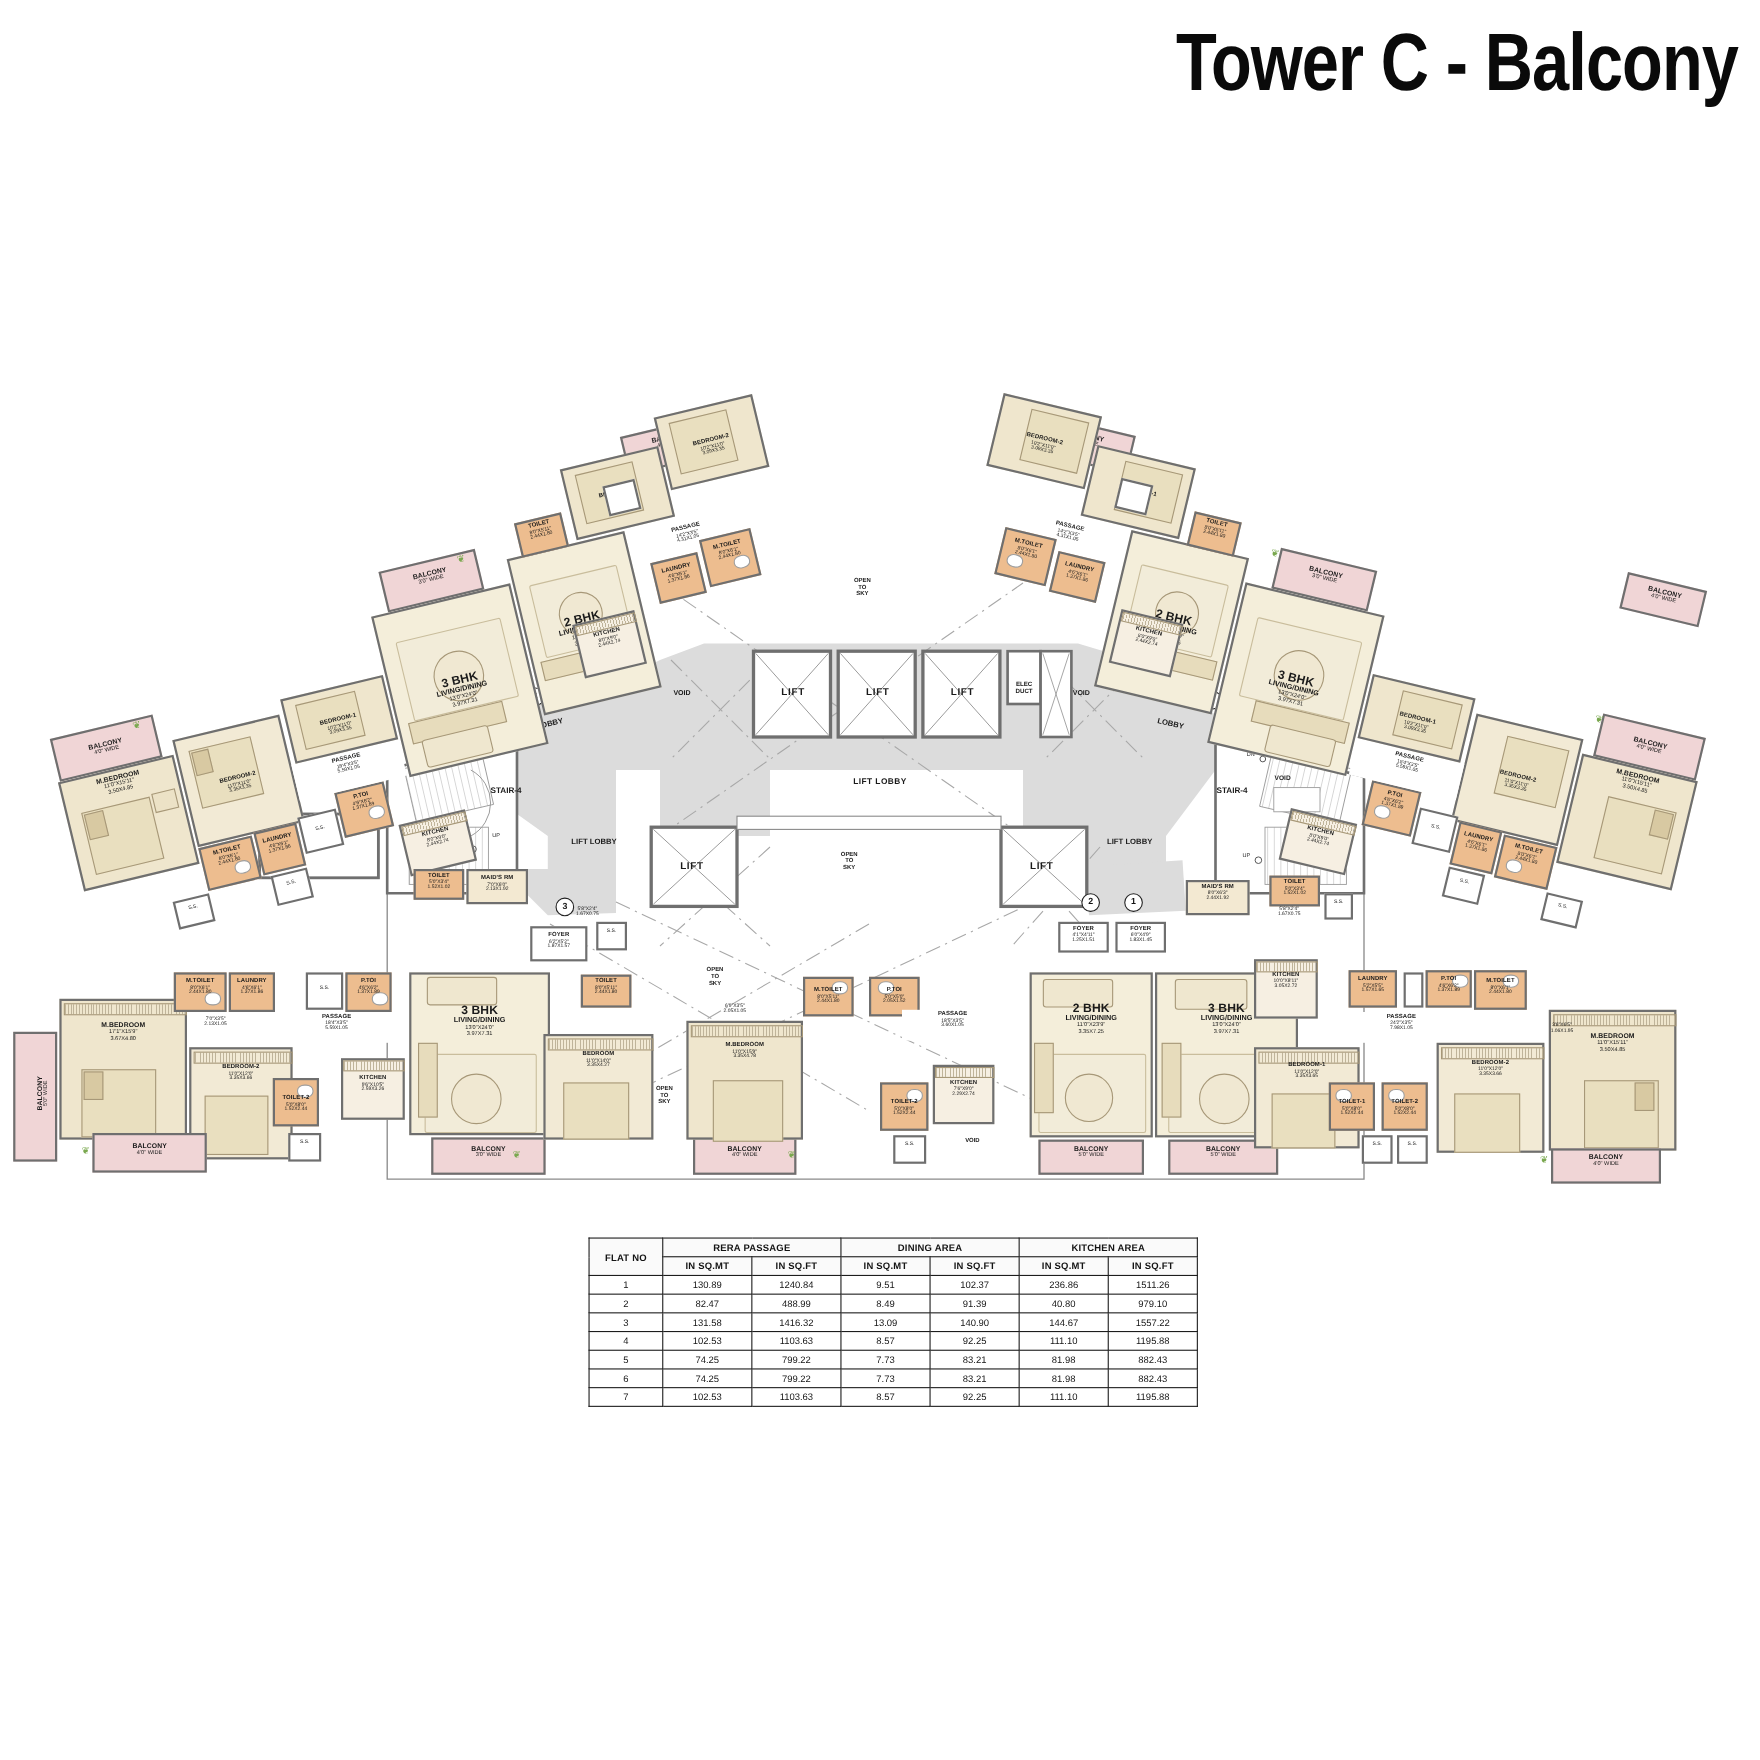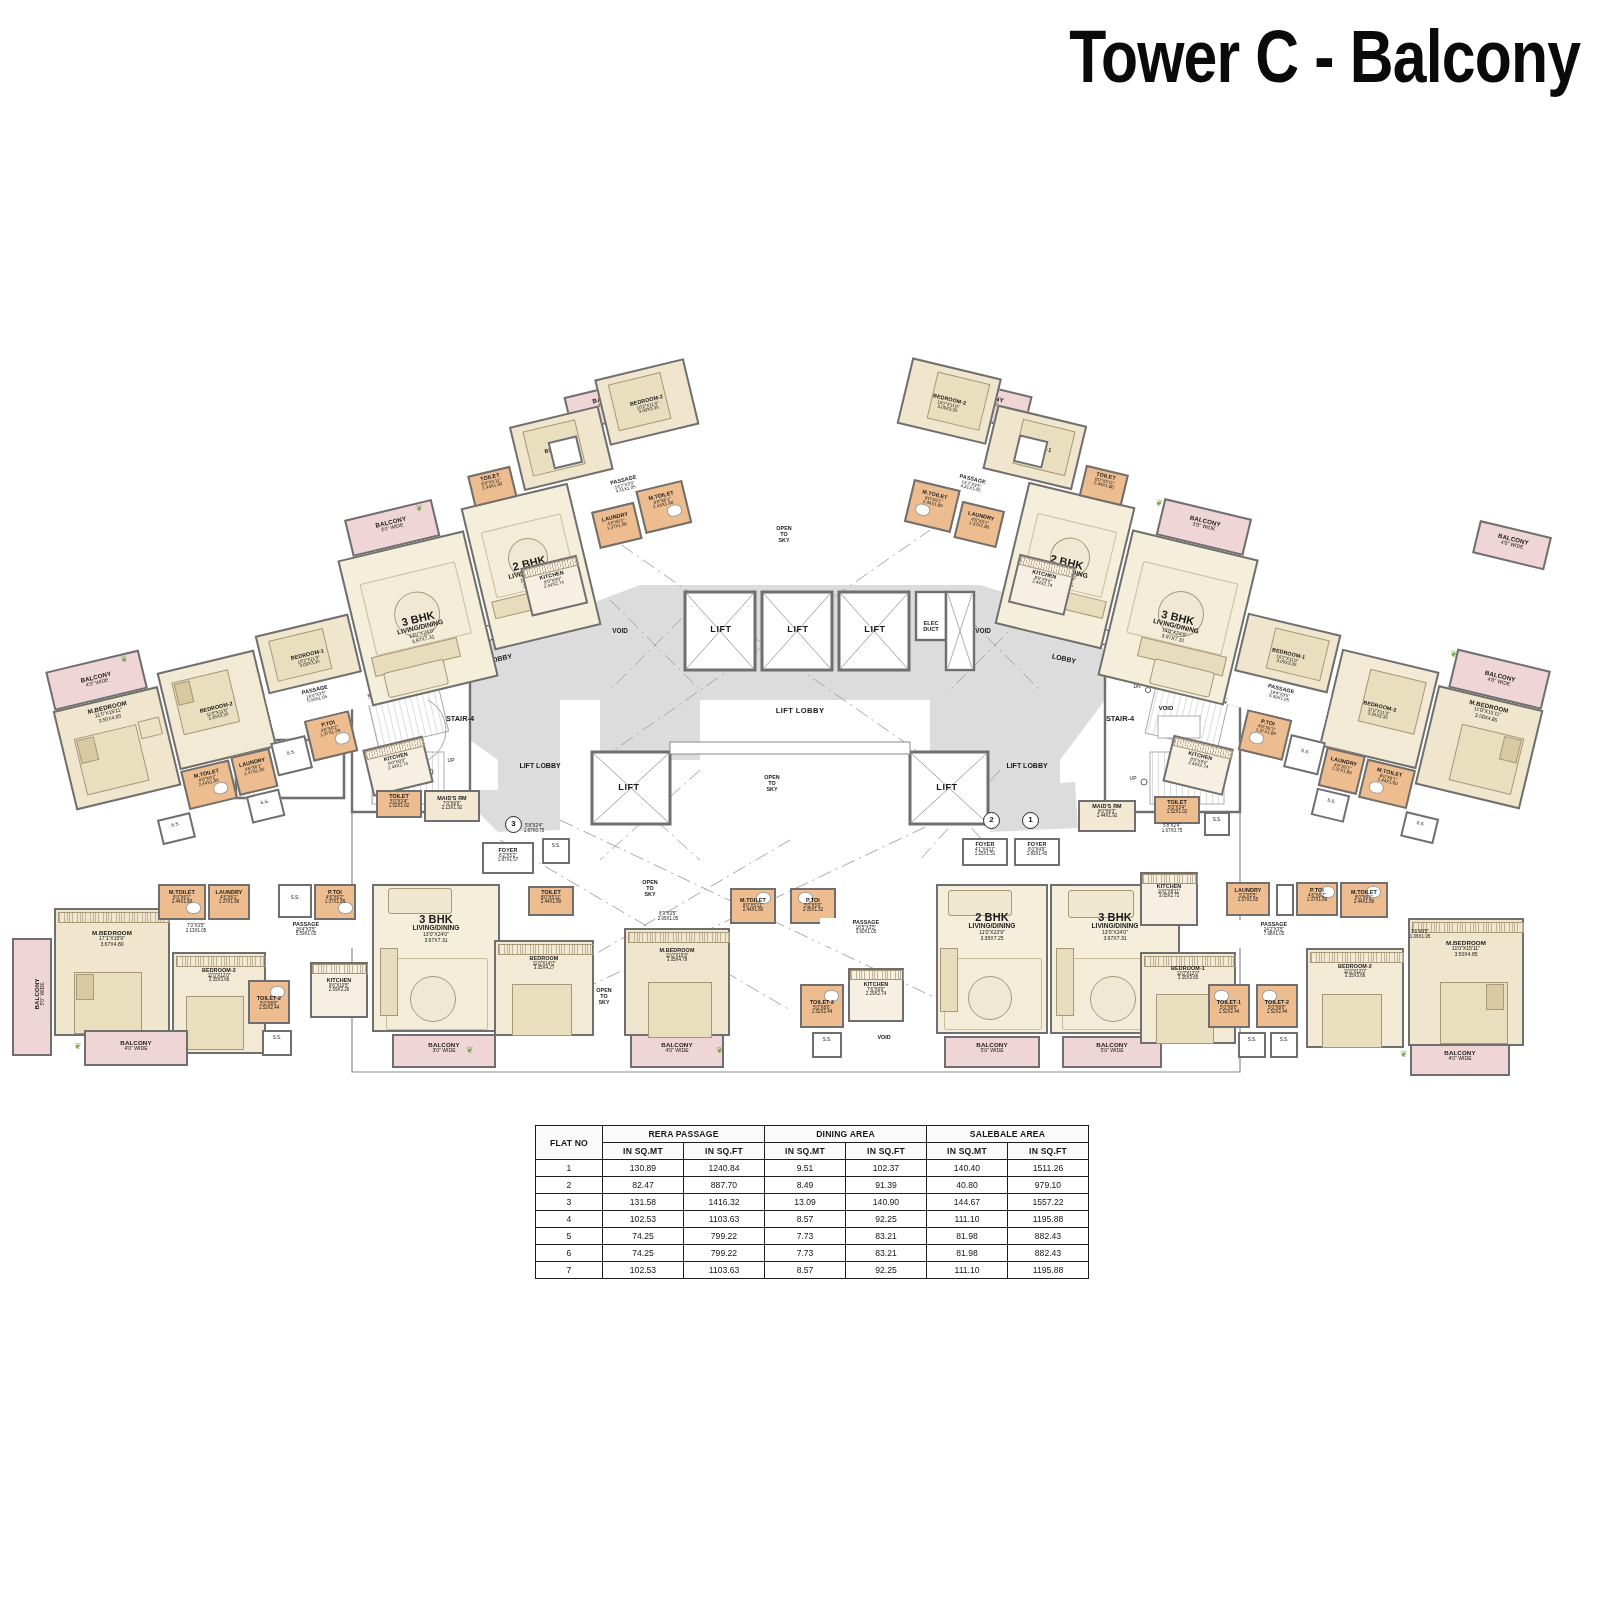--- a/index.html
+++ b/index.html
@@ -966,45 +966,45 @@
       </div>
   </div>
 </div>
 
 <table id="areaTable">
   <thead>
     <tr>
       <th rowspan="2">FLAT NO</th>
       <th colspan="2">RERA PASSAGE</th>
       <th colspan="2">DINING AREA</th>
-      <th colspan="2">SALEBALE AREA</th>
+      <th colspan="2">KITCHEN AREA</th>
     </tr>
     <tr>
       <th>IN SQ.MT</th>
       <th>IN SQ.FT</th>
       <th>IN SQ.MT</th>
       <th>IN SQ.FT</th>
       <th>IN SQ.MT</th>
       <th>IN SQ.FT</th>
     </tr>
   </thead>
   <tbody id="tableBody">
       <tr>
         <td class="fn">1</td>
         <td>130.89</td>
         <td>1240.84</td>
         <td>9.51</td>
         <td>102.37</td>
-        <td>140.40</td>
+        <td>236.86</td>
         <td>1511.26</td>
       </tr>
       <tr>
         <td class="fn">2</td>
         <td>82.47</td>
-        <td>887.70</td>
+        <td>488.99</td>
         <td>8.49</td>
         <td>91.39</td>
         <td>40.80</td>
         <td>979.10</td>
       </tr>
       <tr>
         <td class="fn">3</td>
         <td>131.58</td>
         <td>1416.32</td>
         <td>13.09</td>

